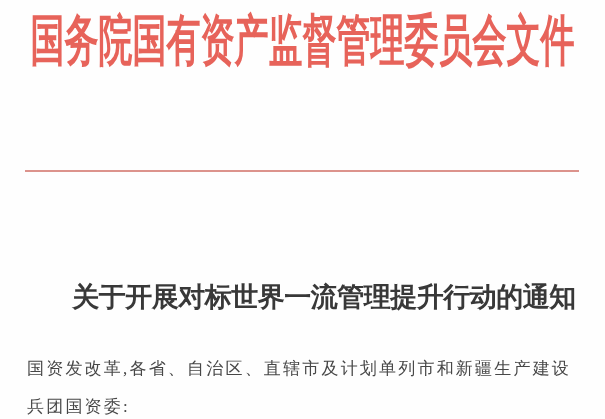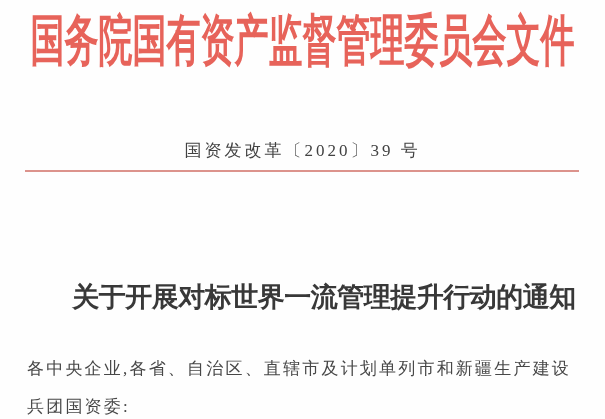--- a/index.html
+++ b/index.html
@@ -82,24 +82,23 @@
 </style>
 </head>
 <body>
 
 <div class="page">
 
   <div class="masthead">
     <span class="masthead-inner">国务院国有资产监督管理委员会文件</span>
   </div>
 
-  <div class="doc-number">国资发改革〔2020〕39 号</div>
 
   <div class="divider"></div>
 
   <div class="doc-title">关于开展对标世界一流管理提升行动的通知</div>
 
   <div class="doc-body">
-    <div class="body-line">各中央企业,各省、自治区、直辖市及计划单列市和新疆生产建设</div>
+    <div class="body-line">国资发改革,各省、自治区、直辖市及计划单列市和新疆生产建设</div>
     <div class="body-line">兵团国资委:</div>
   </div>
 
 </div>
 
 </body></html>

